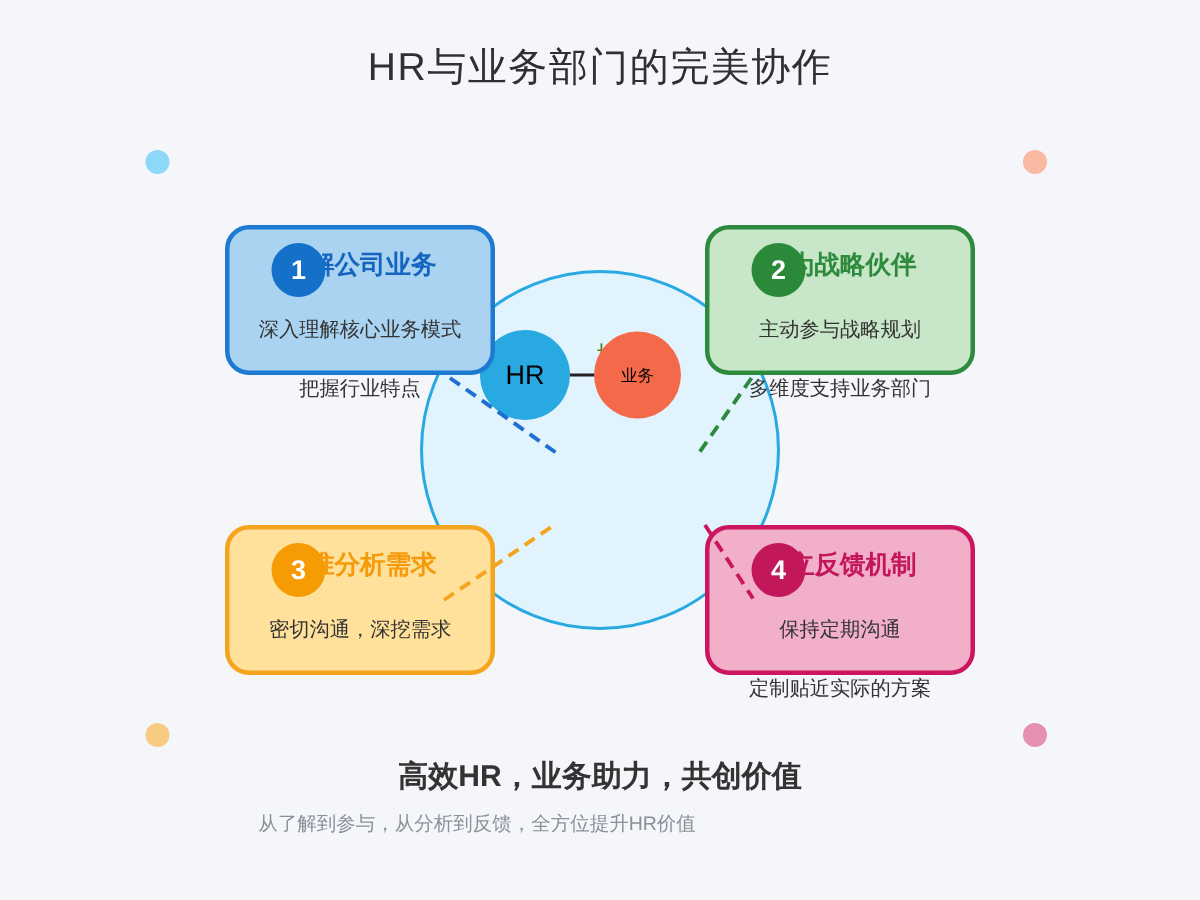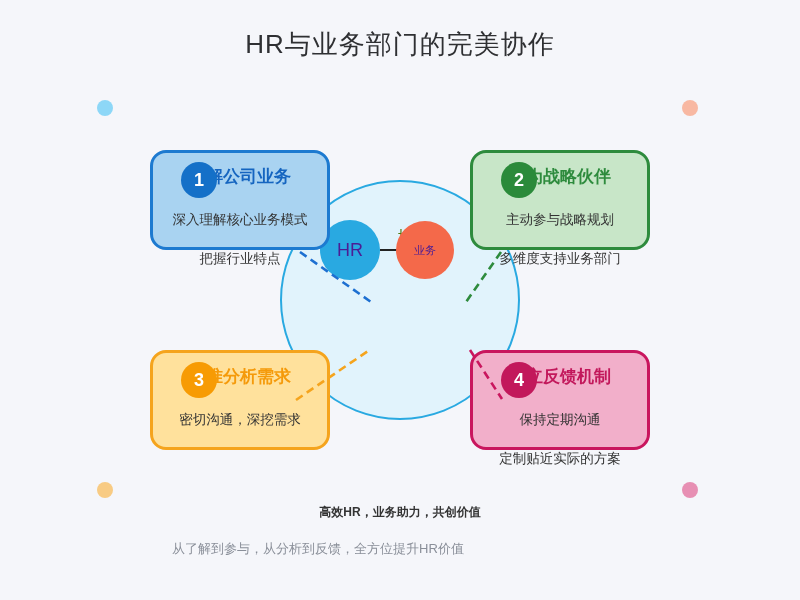--- a/index.html
+++ b/index.html
@@ -24,21 +24,21 @@
   .dot.br{left:682px;top:482px;}
 
   .main-circle{
     position:absolute;left:280px;top:180px;width:240px;height:240px;
     border-radius:50%;border:2px solid #29a9e1;background:#e1f3fc;
     box-sizing:border-box;z-index:2;
   }
 
   .node{
     position:absolute;border-radius:50%;display:flex;align-items:center;justify-content:center;
-    color:#4c1d95;z-index:4;
+    color:#000000;z-index:4;
   }
   .node.hr{left:320px;top:220px;width:60px;height:60px;font-size:18px;}
   .node.biz{left:396px;top:221px;width:58px;height:58px;font-size:11px;}
 
   .center-link{
     position:absolute;left:380px;top:249px;width:41px;height:2px;background:#222;z-index:3;
   }
   .center-link-label{
     position:absolute;left:370px;top:227px;width:60px;text-align:right;
     font-size:16px;color:#4d7c0f;z-index:3;
@@ -62,21 +62,21 @@
   .badge{
     position:absolute;left:28px;top:9px;width:36px;height:36px;border-radius:50%;
     display:flex;align-items:center;justify-content:center;
     color:#fff;font-size:18px;font-weight:700;z-index:2;
   }
 
   .overlay{position:absolute;inset:0;z-index:40;pointer-events:none;}
 
   .footer-headline{
     position:absolute;top:504px;left:0;width:800px;text-align:center;
-    font-size:12px;font-weight:700;color:#333;z-index:5;
+    font-size:20px;font-weight:700;color:#333;z-index:5;
   }
   .footer-subline{
     position:absolute;top:540px;left:0;width:636px;text-align:center;
     font-size:13px;color:#8a8f99;z-index:5;
   }
 </style>
 </head>
 <body style="background: rgb(245, 246, 250);">
 
 <div class="stage">

